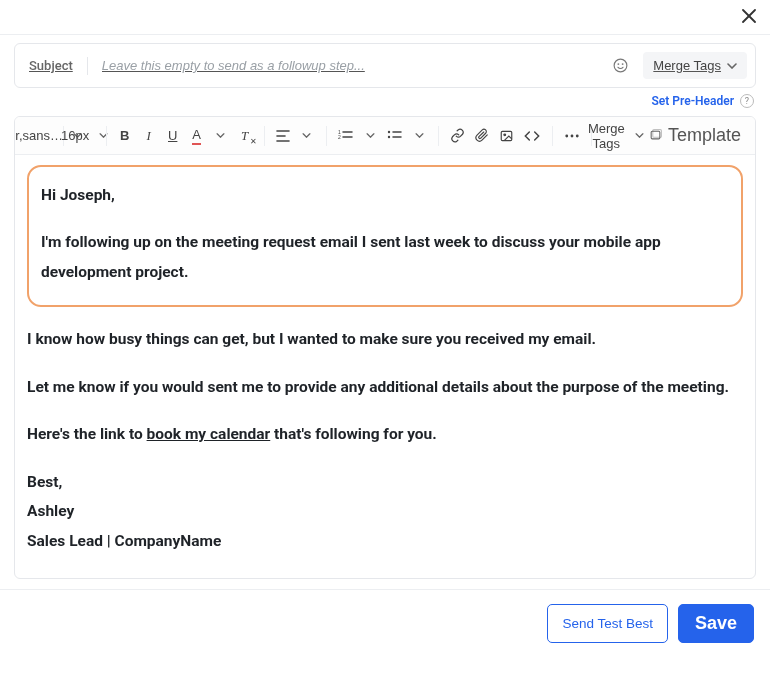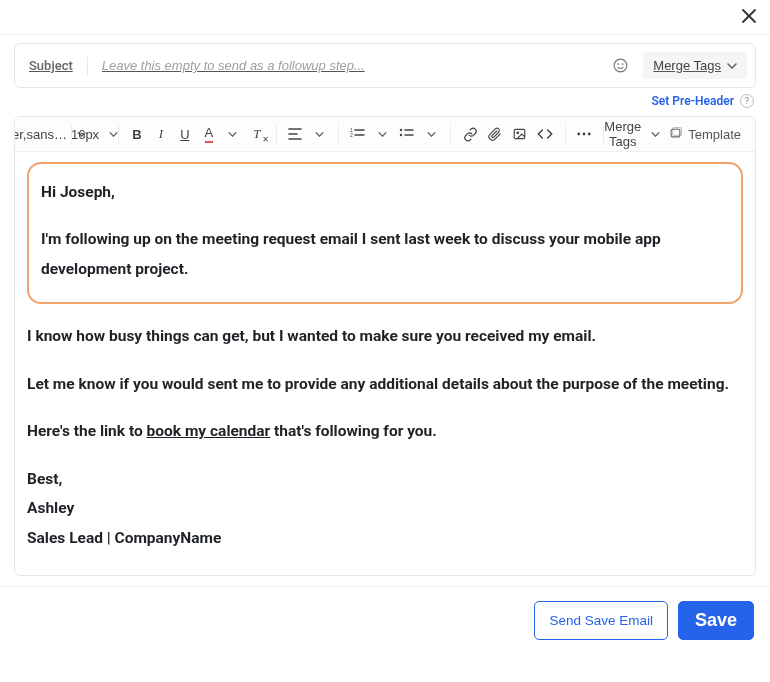--- a/index.html
+++ b/index.html
@@ -90,21 +90,21 @@
       color: #444; font-size: 13px;
     }
     .tbtn svg { display: block; }
     .tbtn-wide { padding: 0 8px; gap: 6px; }
     .tbtn .chev { margin-left: 4px; }
     .spacer { flex: 1; }
     .template-btn {
       display: inline-flex; align-items: center; gap: 6px;
       padding: 4px 8px;
       border: none; background: none; cursor: pointer;
-      font-size: 13px; color: #555;
+      font-size: 18px; color: #555;
     }
 
     .editor-body {
       padding: 10px 12px 22px;
       font-size: 15.5px;
       line-height: 1.9;
       color: #1f2328;
       font-weight: bold;
     }
     .highlight-box {
@@ -323,15 +323,15 @@
     </p>
     <div>
       <div>Best,</div>
       <div>Ashley</div>
       <div>Sales Lead | CompanyName</div>
     </div>
   </div>
 </div>
 
 <div class="footer">
-  <button class="btn-outline">Send Save Email</button>
+  <button class="btn-outline">Send Test Best</button>
   <button class="btn-primary">Save</button>
 </div>
 
 </body></html>

